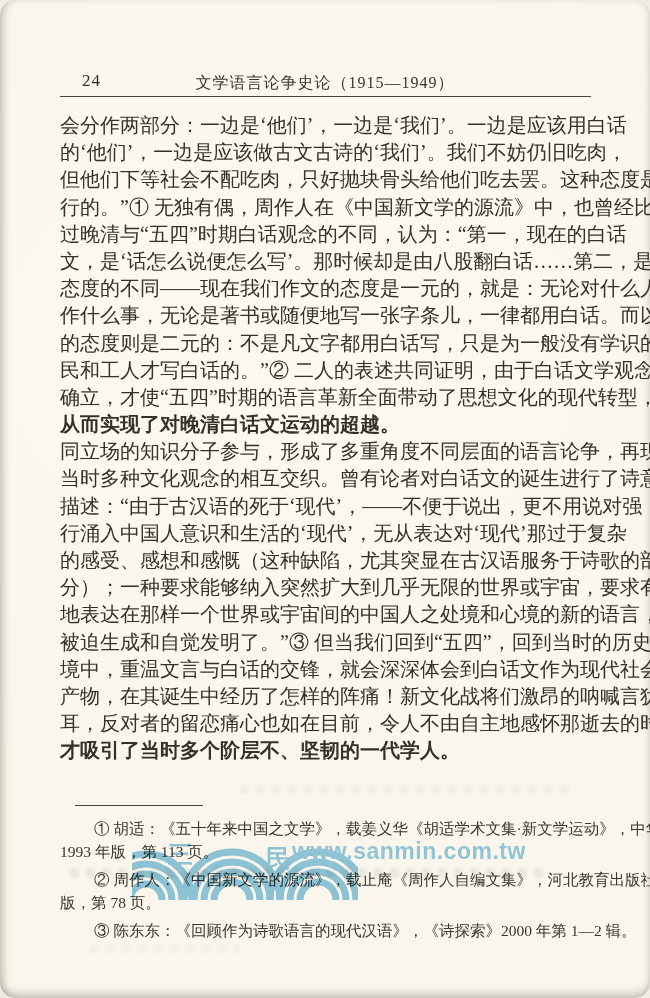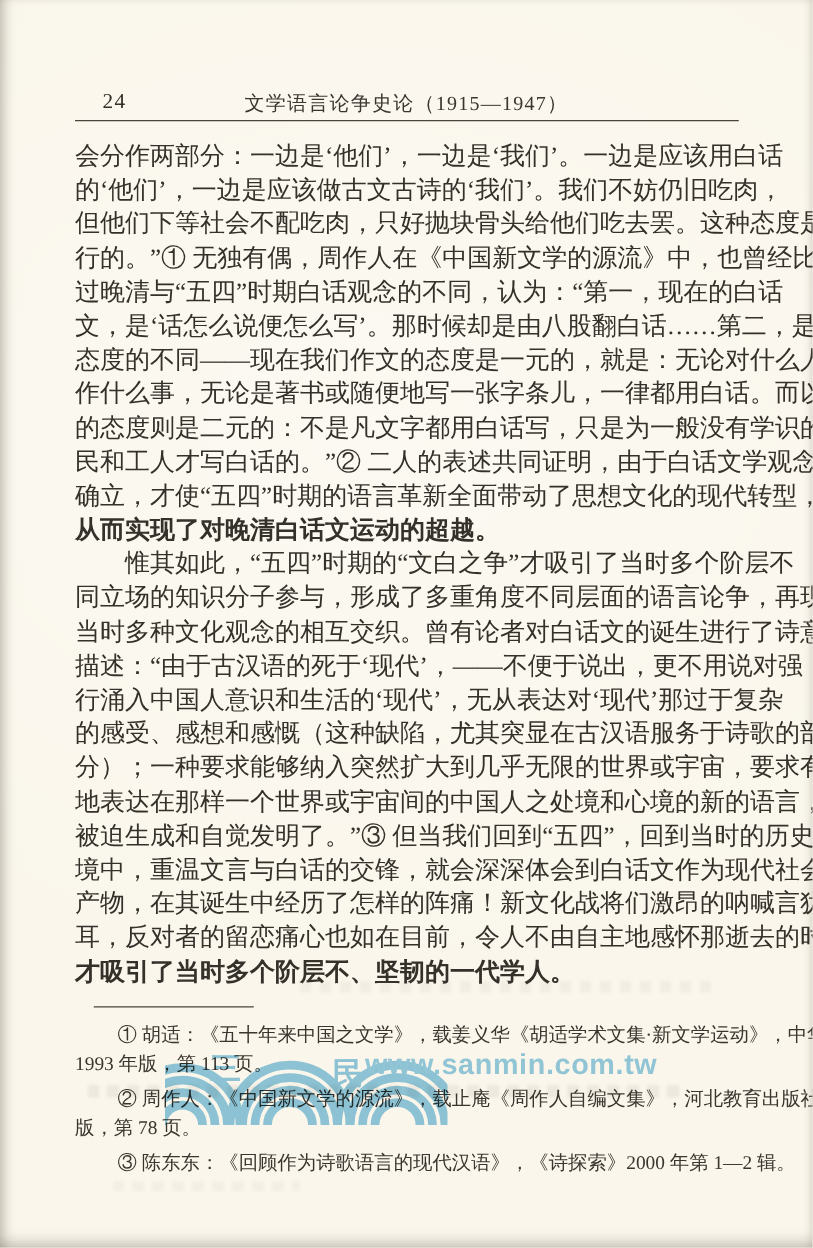--- a/index.html
+++ b/index.html
@@ -13,20 +13,21 @@
     position:absolute;left:0;top:0;width:650px;height:998px;
     background:
       radial-gradient(ellipse 900px 700px at 45% 35%, rgba(255,255,255,.35), rgba(0,0,0,0) 70%),
       #faf6eb;
     box-shadow:
       inset 10px 0 9px -7px rgba(90,85,70,.35),
       inset -7px 0 7px -6px rgba(90,85,70,.22),
       inset 0 -11px 10px -7px rgba(90,85,70,.32),
       inset 0 5px 6px -5px rgba(120,115,100,.12);
     color:#332e28;
+    border-radius:15px;
   }
   
   .header{position:absolute;left:60px;top:70px;width:530px;height:24px;}
   .page-num{position:absolute;left:22px;top:1px;font-size:17px;letter-spacing:1px;}
   .header-title{position:absolute;left:0;right:0;top:3px;text-align:center;font-size:16px;letter-spacing:1px;color:#3a352e;}
   .header-rule{position:absolute;left:60px;top:96px;width:531px;height:0;border-top:1.6px solid #4a443b;}
   
   .body-text{position:absolute;left:60px;top:112px;width:531px;}
   .bl{
     width:100%;height:27.2px;line-height:27.2px;
@@ -75,39 +76,38 @@
   .s2{left:240px;top:785px;width:330px;height:9px;opacity:.7;}
   .s3{left:90px;top:945px;width:150px;height:8px;opacity:.5;}
 </style>
 </head>
 <body>
 
 <div class="page">
 
   <div class="header">
     <span class="page-num">24</span>
-    <span class="header-title">文学语言论争史论（1915—1947）</span>
+    <span class="header-title">文学语言论争史论（1915—1949）</span>
   </div>
   <div class="header-rule"></div>
 
   <div class="body-text">
     <div class="bl">会分作两部分：一边是‘他们’，一边是‘我们’。一边是应该用白话</div>
     <div class="bl">的‘他们’，一边是应该做古文古诗的‘我们’。我们不妨仍旧吃肉，</div>
     <div class="bl">但他们下等社会不配吃肉，只好抛块骨头给他们吃去罢。这种态度是不</div>
     <div class="bl">行的。”① 无独有偶，周作人在《中国新文学的源流》中，也曾经比较</div>
     <div class="bl">过晚清与“五四”时期白话观念的不同，认为：“第一，现在的白话</div>
     <div class="bl">文，是‘话怎么说便怎么写’。那时候却是由八股翻白话……第二，是</div>
     <div class="bl">态度的不同——现在我们作文的态度是一元的，就是：无论对什么人，</div>
     <div class="bl">作什么事，无论是著书或随便地写一张字条儿，一律都用白话。而以前</div>
     <div class="bl">的态度则是二元的：不是凡文字都用白话写，只是为一般没有学识的平</div>
     <div class="bl">民和工人才写白话的。”② 二人的表述共同证明，由于白话文学观念的</div>
     <div class="bl">确立，才使“五四”时期的语言革新全面带动了思想文化的现代转型，</div>
     <div class="bl last">从而实现了对晚清白话文运动的超越。</div>
 
-    <div class="bl indent">惟其如此，“五四”时期的“文白之争”才吸引了当时多个阶层不</div>
     <div class="bl">同立场的知识分子参与，形成了多重角度不同层面的语言论争，再现了</div>
     <div class="bl">当时多种文化观念的相互交织。曾有论者对白话文的诞生进行了诗意的</div>
     <div class="bl">描述：“由于古汉语的死于‘现代’，——不便于说出，更不用说对强</div>
     <div class="bl">行涌入中国人意识和生活的‘现代’，无从表达对‘现代’那过于复杂</div>
     <div class="bl">的感受、感想和感慨（这种缺陷，尤其突显在古汉语服务于诗歌的部</div>
     <div class="bl">分）；一种要求能够纳入突然扩大到几乎无限的世界或宇宙，要求有效</div>
     <div class="bl">地表达在那样一个世界或宇宙间的中国人之处境和心境的新的语言，就</div>
     <div class="bl">被迫生成和自觉发明了。”③ 但当我们回到“五四”，回到当时的历史语</div>
     <div class="bl">境中，重温文言与白话的交锋，就会深深体会到白话文作为现代社会的</div>
     <div class="bl">产物，在其诞生中经历了怎样的阵痛！新文化战将们激昂的呐喊言犹在</div>

